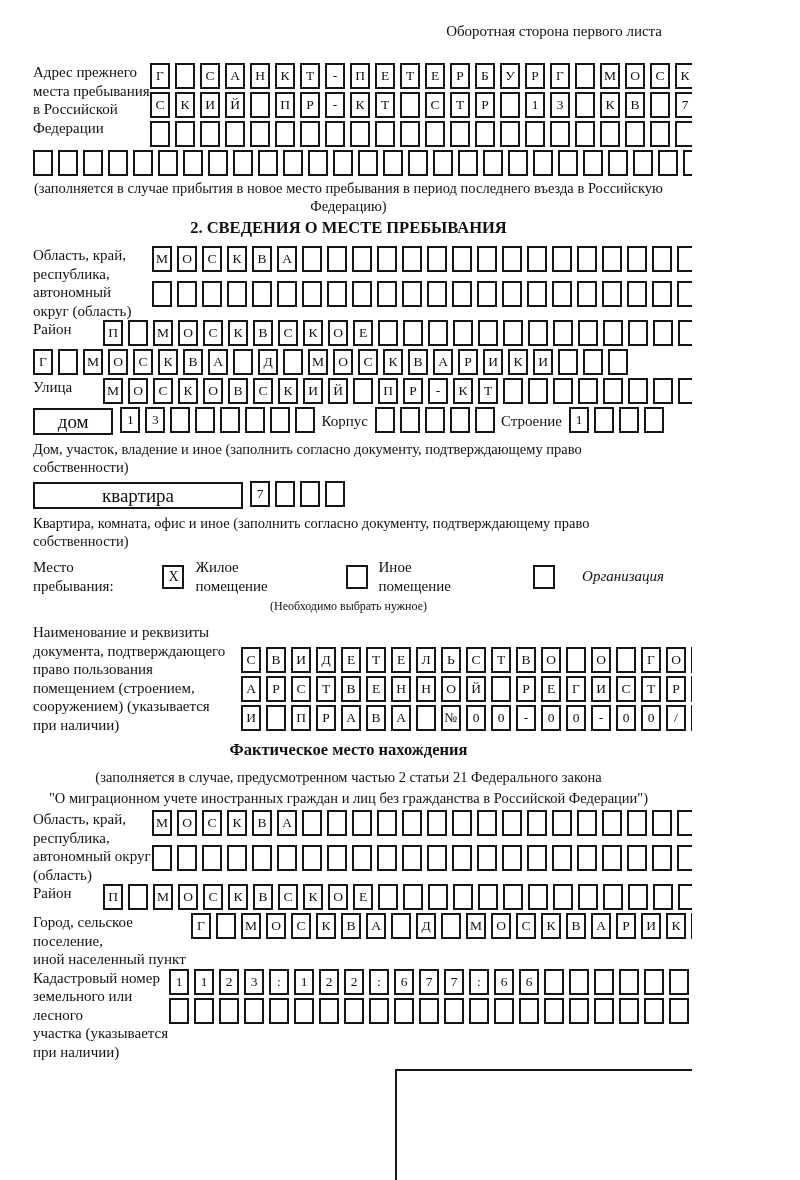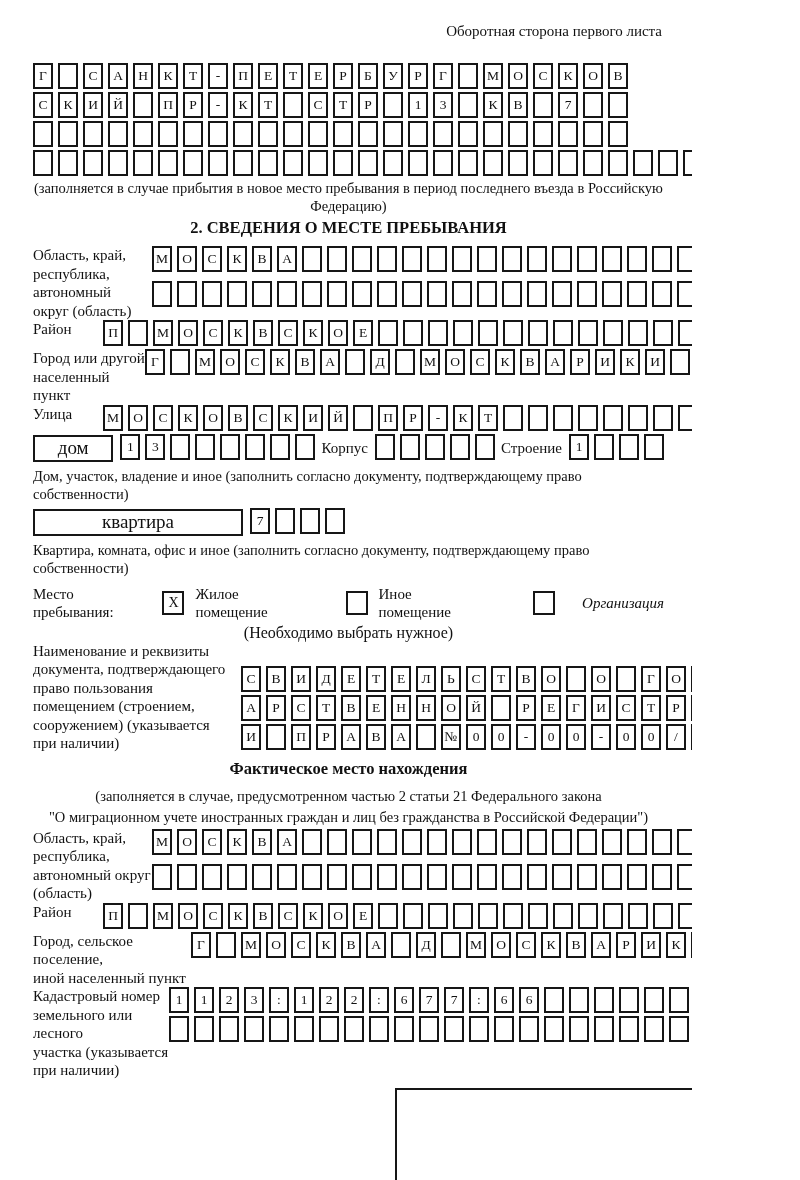--- a/index.html
+++ b/index.html
@@ -30,33 +30,37 @@
            align-items:center;justify-content:center;font-size:19px;margin-right:7px;}
   .box-dom{width:168px;}
   .box-kv{width:210px;}
   .inline-label{font-size:15px;margin:0 7px 0 6px;white-space:nowrap;}
   .checkbox{box-sizing:border-box;display:inline-flex;flex:0 0 22px;width:22px;height:24px;
             border:2px solid #161616;align-items:center;justify-content:center;font-size:14px;}
   .stay{gap:11px;margin-top:8px;margin-bottom:2px;}
   .cb2{margin-left:26px;}
   .cb3{margin-left:40px;}
   .org{margin-left:16px;font-style:italic;}
-  .hint-center{text-align:center;font-size:16px;line-height:18px;margin:0 0 0;}
+  .hint-center{text-align:center;font-size:12px;line-height:18px;margin:0 0 8px;}
   .mb6{margin-bottom:6px;align-items:flex-end;}
   .stamp-box{box-sizing:border-box;width:357px;height:172px;border:2px solid #161616;
              margin:8px 0 6px 362px;background:#fff;}
 </style>
 </head>
 <body>
 
 <div class="page">
 
   <div class="title-right">Оборотная сторона первого листа</div>
 
   <div class="frow">
+    <div class="label lw-prev">Адрес прежнего
+места пребывания
+в Российской
+Федерации</div>
     <div class="rows">
       <div class="cells">
           <span class="cell">Г</span>
           <span class="cell"></span>
           <span class="cell">С</span>
           <span class="cell">А</span>
           <span class="cell">Н</span>
           <span class="cell">К</span>
           <span class="cell">Т</span>
           <span class="cell">-</span>
@@ -253,22 +257,20 @@
         <span class="cell"></span>
         <span class="cell"></span>
         <span class="cell"></span>
         <span class="cell"></span>
         <span class="cell"></span>
         <span class="cell"></span>
       </div>
   </div>
 
   <div class="frow">
-    <div class="label lw-city1">Город или другой
-населенный пункт</div>
     <div class="cells">
         <span class="cell">Г</span>
         <span class="cell"></span>
         <span class="cell">М</span>
         <span class="cell">О</span>
         <span class="cell">С</span>
         <span class="cell">К</span>
         <span class="cell">В</span>
         <span class="cell">А</span>
         <span class="cell"></span>

